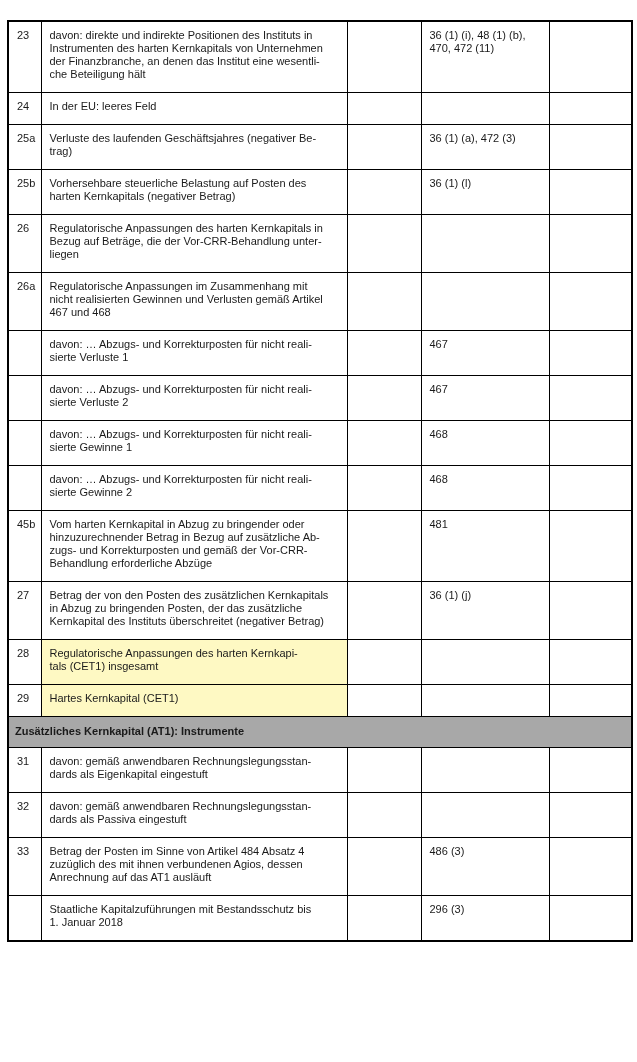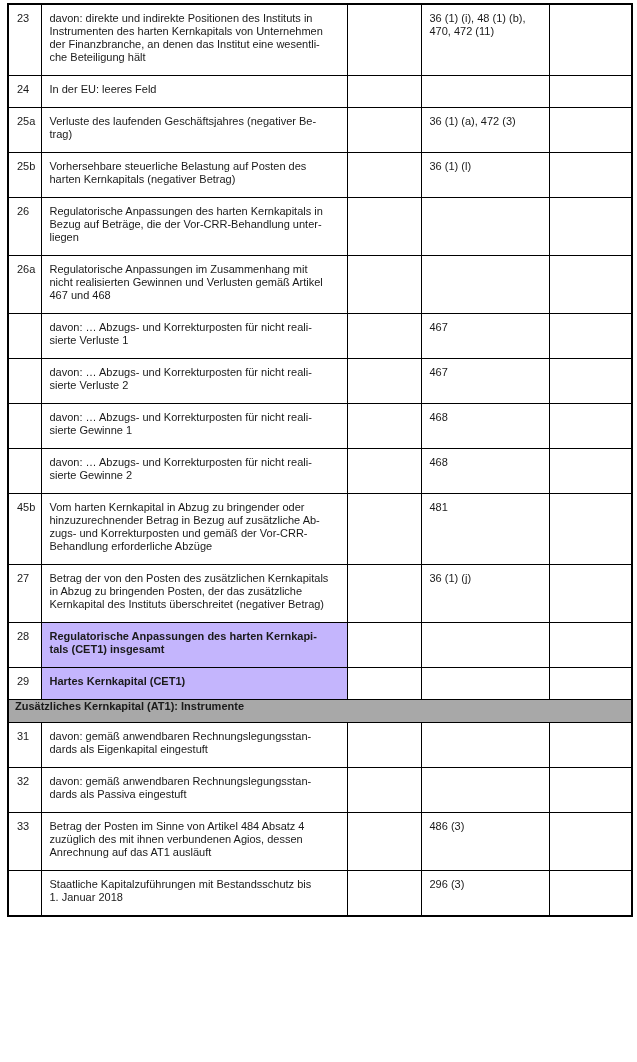--- a/index.html
+++ b/index.html
@@ -16,47 +16,47 @@
   }
   .page {
     position: relative;
     width: 637px;
     height: 1062px;
     background: #ffffff;
   }
   table.doc-table {
     position: absolute;
     left: 7px;
-    top: 3px;
+    top: 20px;
     width: 624px;
     border-collapse: collapse;
     table-layout: fixed;
     border: 2px solid #000000;
   }
   table.doc-table td {
     border: 1px solid #000000;
     vertical-align: top;
     font-size: 11px;
     line-height: 13px;
     padding: 7px 8px 11px 8px;
     white-space: pre-line;
     overflow: hidden;
   }
   td.cell-num {
     padding-left: 6px;
     padding-right: 2px;
   }
   td.cell-desc.shaded {
-    background: #c4b5fd;
-    font-weight: bold;
+    background: #fef9c3;
+    font-weight: normal;
   }
   tr.section-row td {
     background: #a8a8a8;
     font-weight: bold;
-    padding: 0 6px 9px 6px;
+    padding: 8px 6px 9px 6px;
     white-space: normal;
   }
 </style>
 </head>
 <body>
 
 <div class="page">
   <table class="doc-table">
     <colgroup>
       <col style="width:33px">

